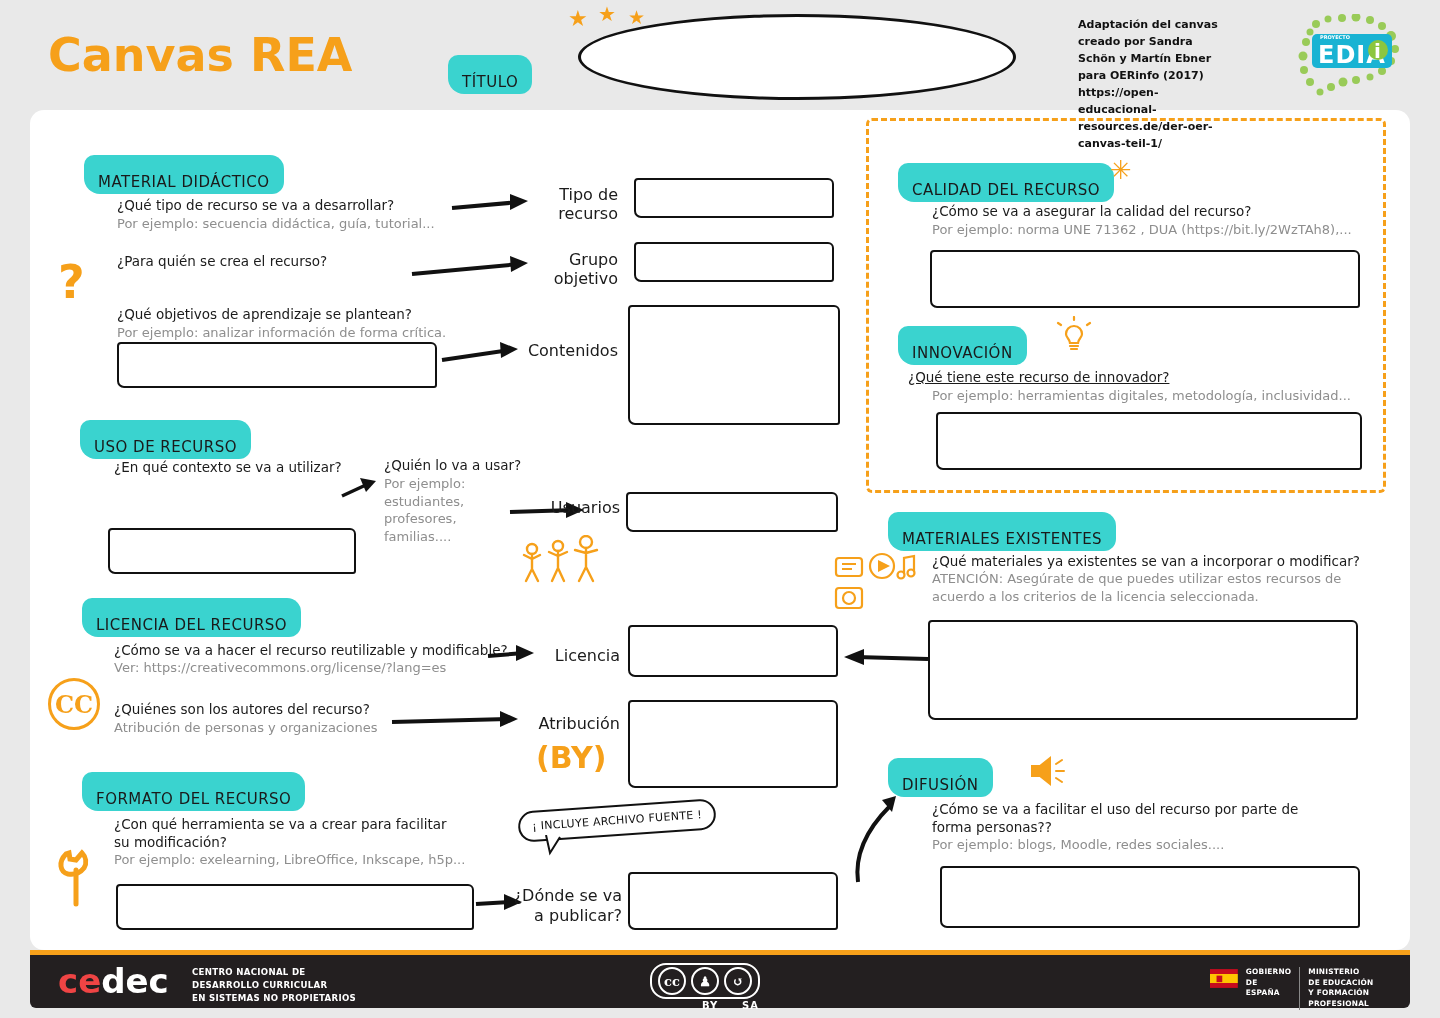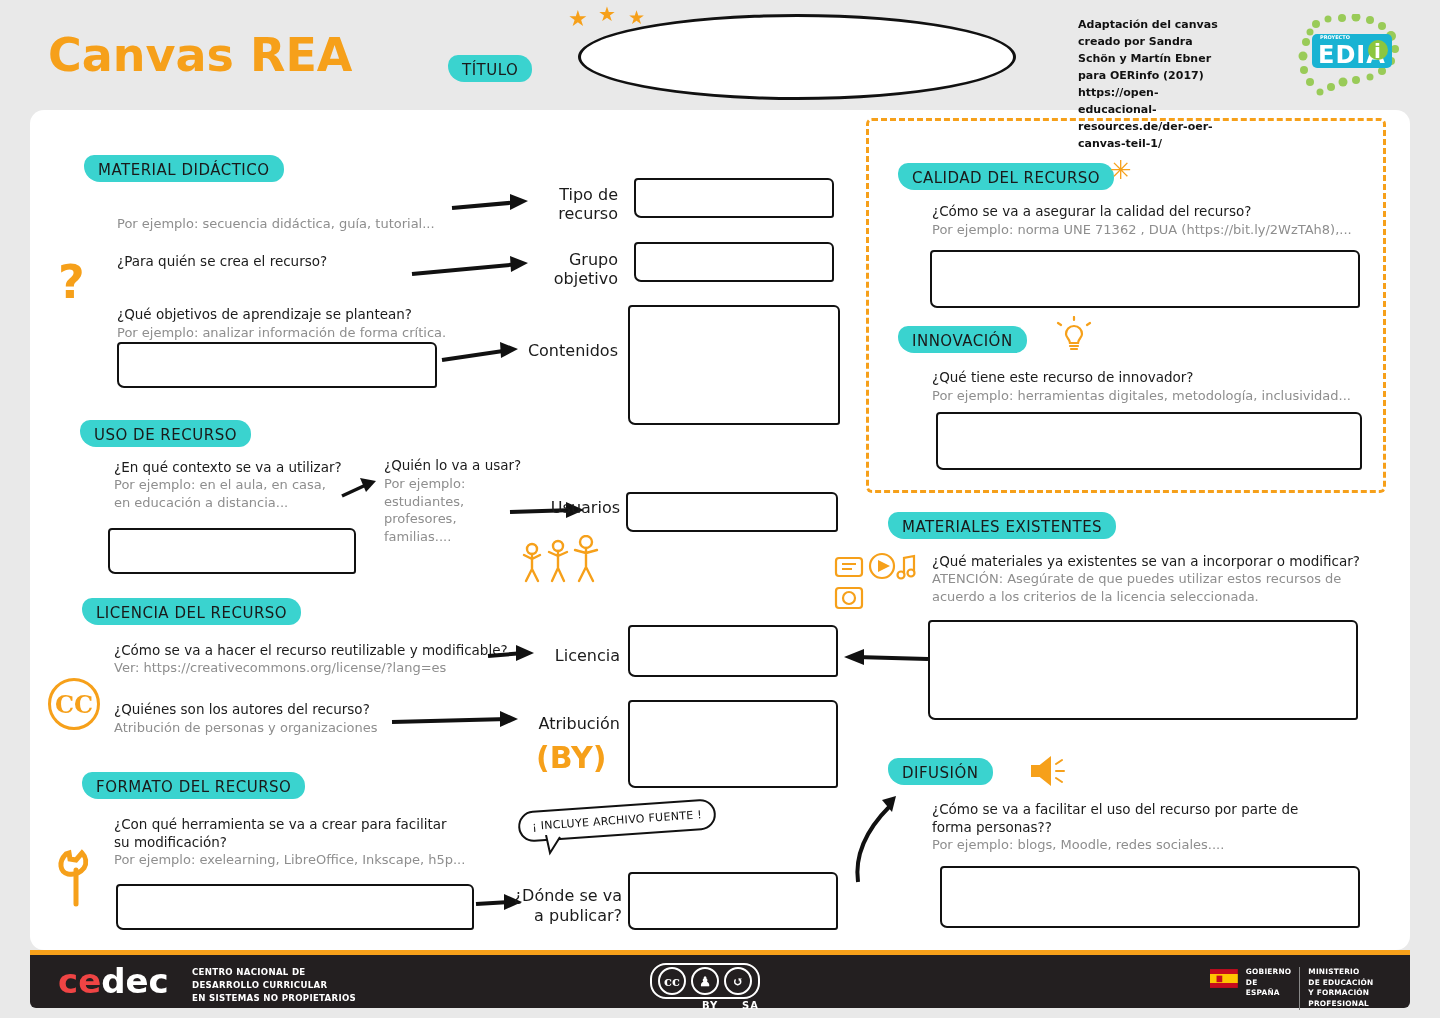--- a/index.html
+++ b/index.html
@@ -29,21 +29,21 @@
     left: 48px; top: 28px;
     font-family: "DejaVu Sans", sans-serif;
     font-weight: bold;
     font-size: 46px;
     color: #f6a01a;
     letter-spacing: 0px;
   }
   .hl {
     background: #3ad3cf;
     display: inline-block;
-    padding: 6px 14px 3px 14px;
+    padding: 18px 14px 3px 14px;
     border-radius: 10px 14px 12px 16px;
     color: #1a1a1a;
     font-size: 15px;
     letter-spacing: .5px;
     font-family: "DejaVu Sans", sans-serif;
   }
 
   
   #credits {
     left: 1078px; top: 16px; width: 150px;
@@ -181,20 +181,21 @@
       <text x="76" y="44" font-family="DejaVu Sans, sans-serif" font-size="20" fill="#ffffff" font-weight="bold">i</text>
     </svg>
   </div>
 
   <div class="abs" style="left:84px;top:155px;">
     <span class="hl">MATERIAL DIDÁCTICO</span>
   </div>
 
   <div class="abs" style="left:58px;top:255px;color:#f6a01a;font-size:46px;font-weight:bold;font-family:'DejaVu Sans',sans-serif;">?</div>
 
+  <div class="abs q" style="left:117px;top:196px;width:340px;">¿Qué tipo de recurso se va a desarrollar?</div>
   <div class="abs eg" style="left:117px;top:215px;width:360px;">Por ejemplo: secuencia didáctica, guía, tutorial...</div>
 
   <div class="abs q" style="left:117px;top:252px;width:340px;">¿Para quién se crea el recurso?</div>
 
   <div class="abs q" style="left:117px;top:305px;width:340px;">¿Qué objetivos de aprendizaje se plantean?</div>
   <div class="abs eg" style="left:117px;top:324px;width:360px;">Por ejemplo: analizar información de forma crítica.</div>
   <div class="abs box sk" style="left:117px;top:342px;width:320px;height:46px;"></div>
 
   <svg class="arrow" style="left:450px;top:190px;" width="90" height="30">
     <path d="M2,18 L70,12" stroke="#111" stroke-width="4" fill="none"></path>
@@ -216,22 +217,20 @@
   <div class="abs lbl" style="left:458px;top:341px;width:160px;">Contenidos</div>
 
   <div class="abs box sk" style="left:634px;top:178px;width:200px;height:40px;"></div>
   <div class="abs box sk" style="left:634px;top:242px;width:200px;height:40px;"></div>
   <div class="abs box sk" style="left:628px;top:305px;width:212px;height:120px;"></div>
 
   <div class="abs" style="left:80px;top:420px;">
     <span class="hl">USO DE RECURSO</span>
   </div>
   <div class="abs q" style="left:114px;top:458px;width:290px;">¿En qué contexto se va a utilizar?</div>
-  <div class="abs eg" style="left:114px;top:476px;width:270px;white-space:pre-line;">Por ejemplo: en el aula, en casa,
-en educación a distancia...</div>
   <div class="abs box sk" style="left:108px;top:528px;width:248px;height:46px;"></div>
 
   <div class="abs q" style="left:384px;top:456px;width:180px;">¿Quién lo va a usar?</div>
   <div class="abs eg" style="left:384px;top:475px;width:160px;white-space:pre-line;">Por ejemplo:
 estudiantes,
 profesores,
 familias....</div>
 
   <svg class="arrow" style="left:340px;top:476px;" width="48" height="26">
     <path d="M2,20 L28,8" stroke="#111" stroke-width="3.5" fill="none"></path>
@@ -323,21 +322,21 @@
   <div class="abs" style="left:898px;top:326px;">
     <span class="hl">INNOVACIÓN</span>
   </div>
   <div class="abs" style="left:1056px;top:316px;">
     <svg width="36" height="38" viewBox="0 0 36 38" stroke="#f6a01a" stroke-width="2.2" fill="none" stroke-linecap="round">
       <path d="M18,10 C23,10 26,14 26,18 C26,22 22,23 22,27 L14,27 C14,23 10,22 10,18 C10,14 13,10 18,10 Z"></path>
       <path d="M14,30 L22,30 M15,33 L21,33"></path>
       <path d="M18,4 L18,1 M5,9 L2,7 M31,9 L34,7"></path>
     </svg>
   </div>
-  <div class="abs q" style="left:932px;top:368px;width:420px;">¿Qué tiene este recurso de innovador?</div>
+  <div class="abs q" style="left:908px;top:368px;width:420px;text-decoration:underline;">¿Qué tiene este recurso de innovador?</div>
   <div class="abs eg" style="left:932px;top:387px;width:430px;">Por ejemplo: herramientas digitales, metodología, inclusividad...</div>
   <div class="abs box sk" style="left:936px;top:412px;width:426px;height:58px;"></div>
 
   <div class="abs" style="left:888px;top:512px;">
     <span class="hl">MATERIALES EXISTENTES</span>
   </div>
   <div class="abs q" style="left:932px;top:552px;width:430px;">¿Qué materiales ya existentes se van a incorporar o modificar?</div>
   <div class="abs eg" style="left:932px;top:570px;width:420px;">ATENCIÓN: Asegúrate de que puedes utilizar estos recursos de acuerdo a los criterios  de la licencia seleccionada.</div>
   <div class="abs box sk" style="left:928px;top:620px;width:430px;height:100px;"></div>
 

